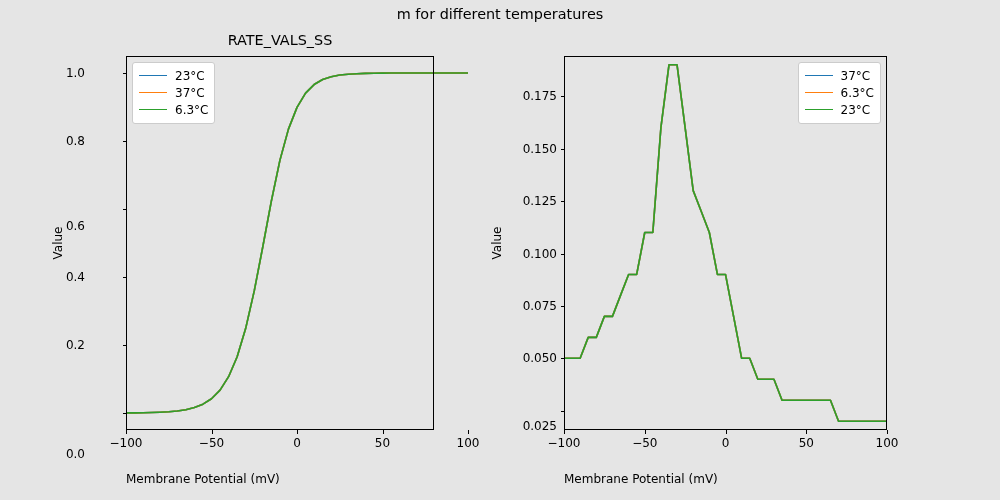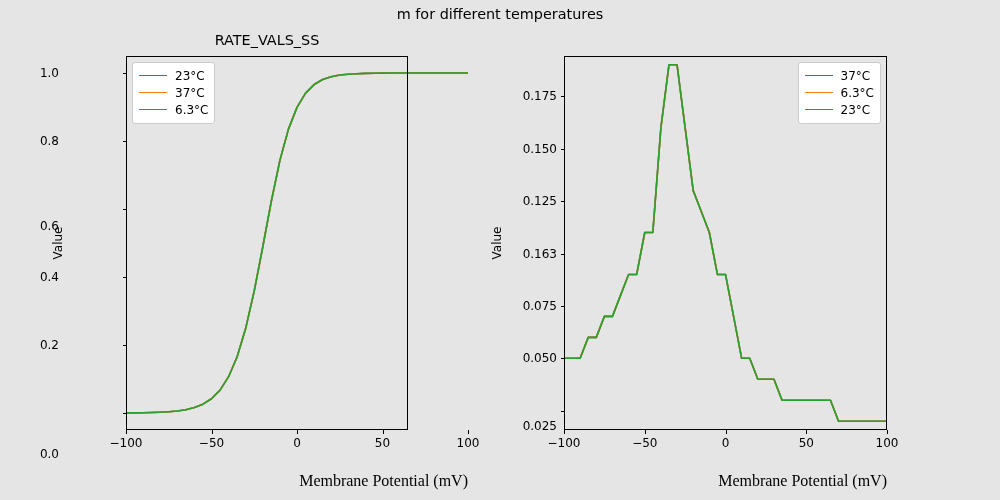--- a/index.html
+++ b/index.html
@@ -18,43 +18,43 @@
     position:absolute;left:0;top:-24px;width:100%;text-align:center;
     font-size:14.4px;color:#000000;
   }
   .spines{position:absolute;left:0;top:0;width:100%;height:100%;box-sizing:border-box;border:0.9px solid #000000;}
   .plotsvg{position:absolute;left:0;top:0;}
   .tick-label{position:absolute;font-size:12px;color:#000000;white-space:nowrap;}
   .xtick{transform:translateX(-50%);}
   .ytick{transform:translateY(-50%);text-align:right;}
   .tickmark{position:absolute;background:#000000;}
   .xlabel{
-    position:absolute;left:0;width:100%;text-align:right;
-    font-size:16px;color:#000000;font-family:Liberation Serif, serif;
+    position:absolute;left:0;width:100%;text-align:left;
+    font-size:12px;color:#000000;
   }
   .ylabel{
     position:absolute;font-size:12px;color:#000000;white-space:nowrap;
     transform-origin:50% 50%;transform:rotate(-90deg);
   }
   .legend{
     position:absolute;background:#ffffff;border:0.8px solid #cccccc;border-radius:3px;
     padding:4px 6px 5px 6px;
   }
   .legend-row{display:flex;align-items:center;height:17px;}
   .legend-line{width:28px;height:0;border-top:1.5px solid #000;margin-right:8px;}
   .legend-text{font-size:12px;color:#000000;white-space:nowrap;}
 </style>
 </head>
 <body>
 
 <div id="figure">
 
   <div class="suptitle">m for different temperatures</div>
 
-  <div class="axes" id="ax0" style="left:126px;top:56px;width:282px;height:374px;">
+  <div class="axes" id="ax0" style="left:126px;top:56px;width:308px;height:374px;">
     <div class="ax-title">RATE_VALS_SS</div>
     <svg class="plotsvg" id="svg0" width="342" height="374">
         <polyline points="0.00,356.90 8.55,356.83 17.10,356.73 25.65,356.56 34.20,356.25 42.75,355.78 51.30,354.99 59.85,353.70 68.40,351.59 76.95,348.19 85.50,342.72 94.05,334.08 102.60,320.69 111.15,300.73 119.70,272.34 128.25,234.94 136.80,190.74 145.35,145.18 153.90,104.38 162.45,73.10 171.00,51.34 179.55,37.06 188.10,28.56 196.65,23.46 205.20,20.74 213.75,19.04 222.30,18.19 230.85,17.68 239.40,17.34 247.95,17.20 256.50,17.10 265.05,17.07 273.60,17.03 282.15,17.02 290.70,17.01 299.25,17.01 307.80,17.00 316.35,17.00 324.90,17.00 333.45,17.00 342.00,17.00" fill="none" stroke="#1f77b4" stroke-width="1.6" stroke-linejoin="round" stroke-linecap="round"></polyline>
         <polyline points="0.00,356.90 8.55,356.83 17.10,356.73 25.65,356.56 34.20,356.25 42.75,355.78 51.30,354.99 59.85,353.70 68.40,351.59 76.95,348.19 85.50,342.72 94.05,334.08 102.60,320.69 111.15,300.73 119.70,272.34 128.25,234.94 136.80,190.74 145.35,145.18 153.90,104.38 162.45,73.10 171.00,51.34 179.55,37.06 188.10,28.56 196.65,23.46 205.20,20.74 213.75,19.04 222.30,18.19 230.85,17.68 239.40,17.34 247.95,17.20 256.50,17.10 265.05,17.07 273.60,17.03 282.15,17.02 290.70,17.01 299.25,17.01 307.80,17.00 316.35,17.00 324.90,17.00 333.45,17.00 342.00,17.00" fill="none" stroke="#ff7f0e" stroke-width="1.6" stroke-linejoin="round" stroke-linecap="round"></polyline>
         <polyline points="0.00,356.90 8.55,356.83 17.10,356.73 25.65,356.56 34.20,356.25 42.75,355.78 51.30,354.99 59.85,353.70 68.40,351.59 76.95,348.19 85.50,342.72 94.05,334.08 102.60,320.69 111.15,300.73 119.70,272.34 128.25,234.94 136.80,190.74 145.35,145.18 153.90,104.38 162.45,73.10 171.00,51.34 179.55,37.06 188.10,28.56 196.65,23.46 205.20,20.74 213.75,19.04 222.30,18.19 230.85,17.68 239.40,17.34 247.95,17.20 256.50,17.10 265.05,17.07 273.60,17.03 282.15,17.02 290.70,17.01 299.25,17.01 307.80,17.00 316.35,17.00 324.90,17.00 333.45,17.00 342.00,17.00" fill="none" stroke="#2ca02c" stroke-width="1.6" stroke-linejoin="round" stroke-linecap="round"></polyline>
       </svg>
     <div class="spines"></div>
     <div id="ticks0">
         <div class="tickmark" style="left: 0px; top: 374px; width: 0.9px; height: 3.5px;"></div>
         <div class="tick-label xtick" style="left: 0px; top: 380px;">−100</div>
@@ -115,21 +115,21 @@
         <div class="tick-label xtick" style="left: 242.3px; top: 380px;">50</div>
         <div class="tickmark" style="left: 323px; top: 374px; width: 0.9px; height: 3.5px;"></div>
         <div class="tick-label xtick" style="left: 323px; top: 380px;">100</div>
         <div class="tickmark" style="left: -3.5px; top: 354.7px; width: 3.5px; height: 0.9px;"></div>
         <div class="tick-label ytick" style="right: 330px; top: 370px;">0.025</div>
         <div class="tickmark" style="left: -3.5px; top: 302.3px; width: 3.5px; height: 0.9px;"></div>
         <div class="tick-label ytick" style="right: 330px; top: 302.3px;">0.050</div>
         <div class="tickmark" style="left: -3.5px; top: 249.9px; width: 3.5px; height: 0.9px;"></div>
         <div class="tick-label ytick" style="right: 330px; top: 249.9px;">0.075</div>
         <div class="tickmark" style="left: -3.5px; top: 197.5px; width: 3.5px; height: 0.9px;"></div>
-        <div class="tick-label ytick" style="right: 330px; top: 197.5px;">0.163</div>
+        <div class="tick-label ytick" style="right: 330px; top: 197.5px;">0.100</div>
         <div class="tickmark" style="left: -3.5px; top: 145.1px; width: 3.5px; height: 0.9px;"></div>
         <div class="tick-label ytick" style="right: 330px; top: 145.1px;">0.125</div>
         <div class="tickmark" style="left: -3.5px; top: 92.7px; width: 3.5px; height: 0.9px;"></div>
         <div class="tick-label ytick" style="right: 330px; top: 92.7px;">0.150</div>
         <div class="tickmark" style="left: -3.5px; top: 40.3px; width: 3.5px; height: 0.9px;"></div>
         <div class="tick-label ytick" style="right: 330px; top: 40.3px;">0.175</div>
       </div>
     <div class="legend" id="legend1" style="right:6px;top:6px;">
         <div class="legend-row">
           <span class="legend-line" style="border-top-color: rgb(31, 119, 180);"></span>

